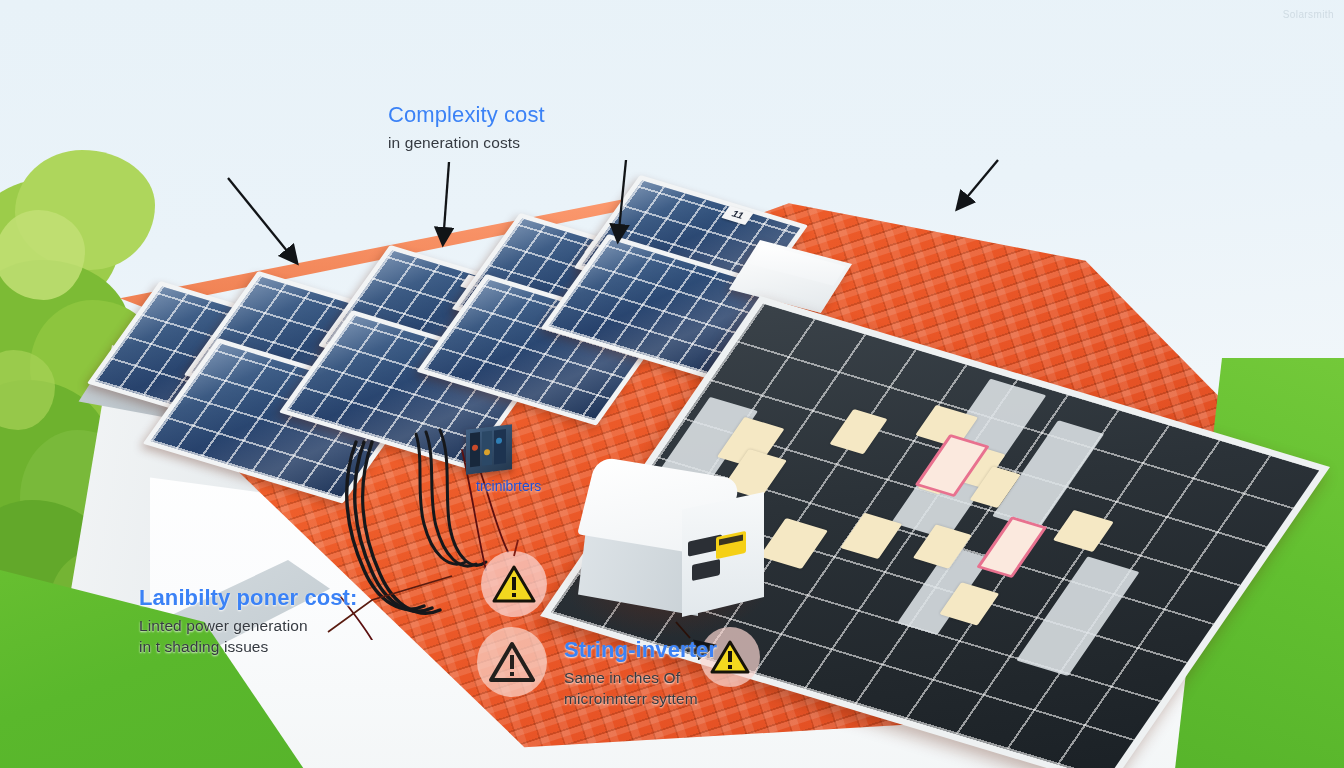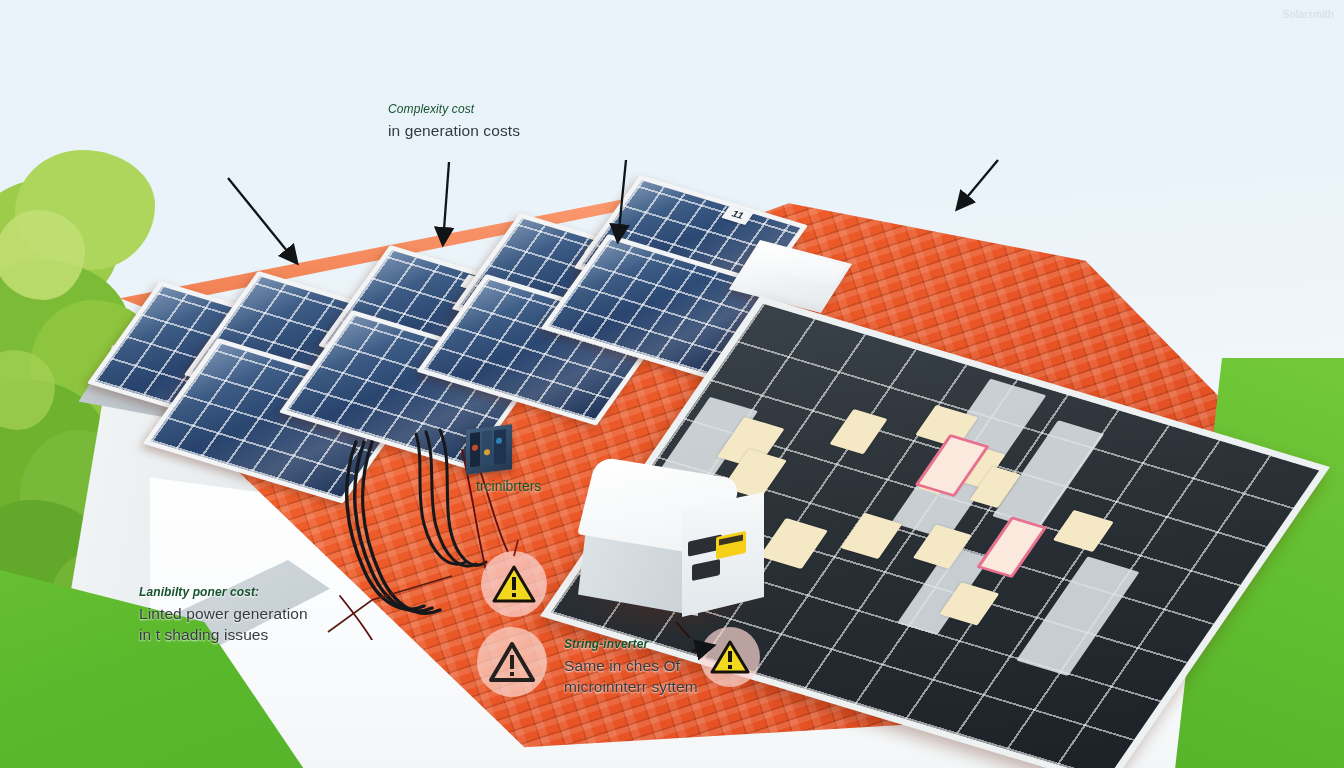--- a/index.html
+++ b/index.html
@@ -192,40 +192,40 @@
     position:absolute;border-radius:50%;
     display:flex;align-items:center;justify-content:center;
   }
   .badge.b1{left:481px;top:551px;width:66px;height:66px;background:rgba(250,214,210,.72);}
   .badge.b2{left:477px;top:627px;width:70px;height:70px;background:rgba(250,216,208,.70);}
   .badge.b3{left:700px;top:627px;width:60px;height:60px;background:rgba(250,214,208,.70);}
 
   
   .callout{position:absolute;}
   .callout .t{
-    font-size:12px;font-weight:700;color:#14532d;letter-spacing:.1px;
-    white-space:nowrap;margin-bottom:5px;font-style:italic;
+    font-size:22px;font-weight:700;color:#3b82f6;letter-spacing:.1px;
+    white-space:nowrap;margin-bottom:5px;
   }
   .callout .s{
     font-size:15.5px;font-weight:400;color:#353a41;line-height:1.35;
     white-space:pre-line;letter-spacing:.1px;
   }
   .callout.shadowed .t,.callout.shadowed .s{text-shadow:0 1px 2px rgba(255,255,255,.95);}
 
   .leaders{position:absolute;inset:0;pointer-events:none;}
 
   .watermark{
     position:absolute;right:10px;top:9px;
     font-size:10px;color:#cfdbe3;letter-spacing:.4px;
     font-family:"Liberation Sans", sans-serif;
   }
 
   .microlabel{
     position:absolute;left:476px;top:478px;
-    font-size:14px;color:#14532d;font-weight:500;
+    font-size:14px;color:#1d4ed8;font-weight:500;
     text-shadow:0 1px 2px rgba(255,235,220,.6);
     white-space:nowrap;
   }
 </style>
 </head>
 <body>
 
 <div id="scene">
 
   <div class="sky"></div>

